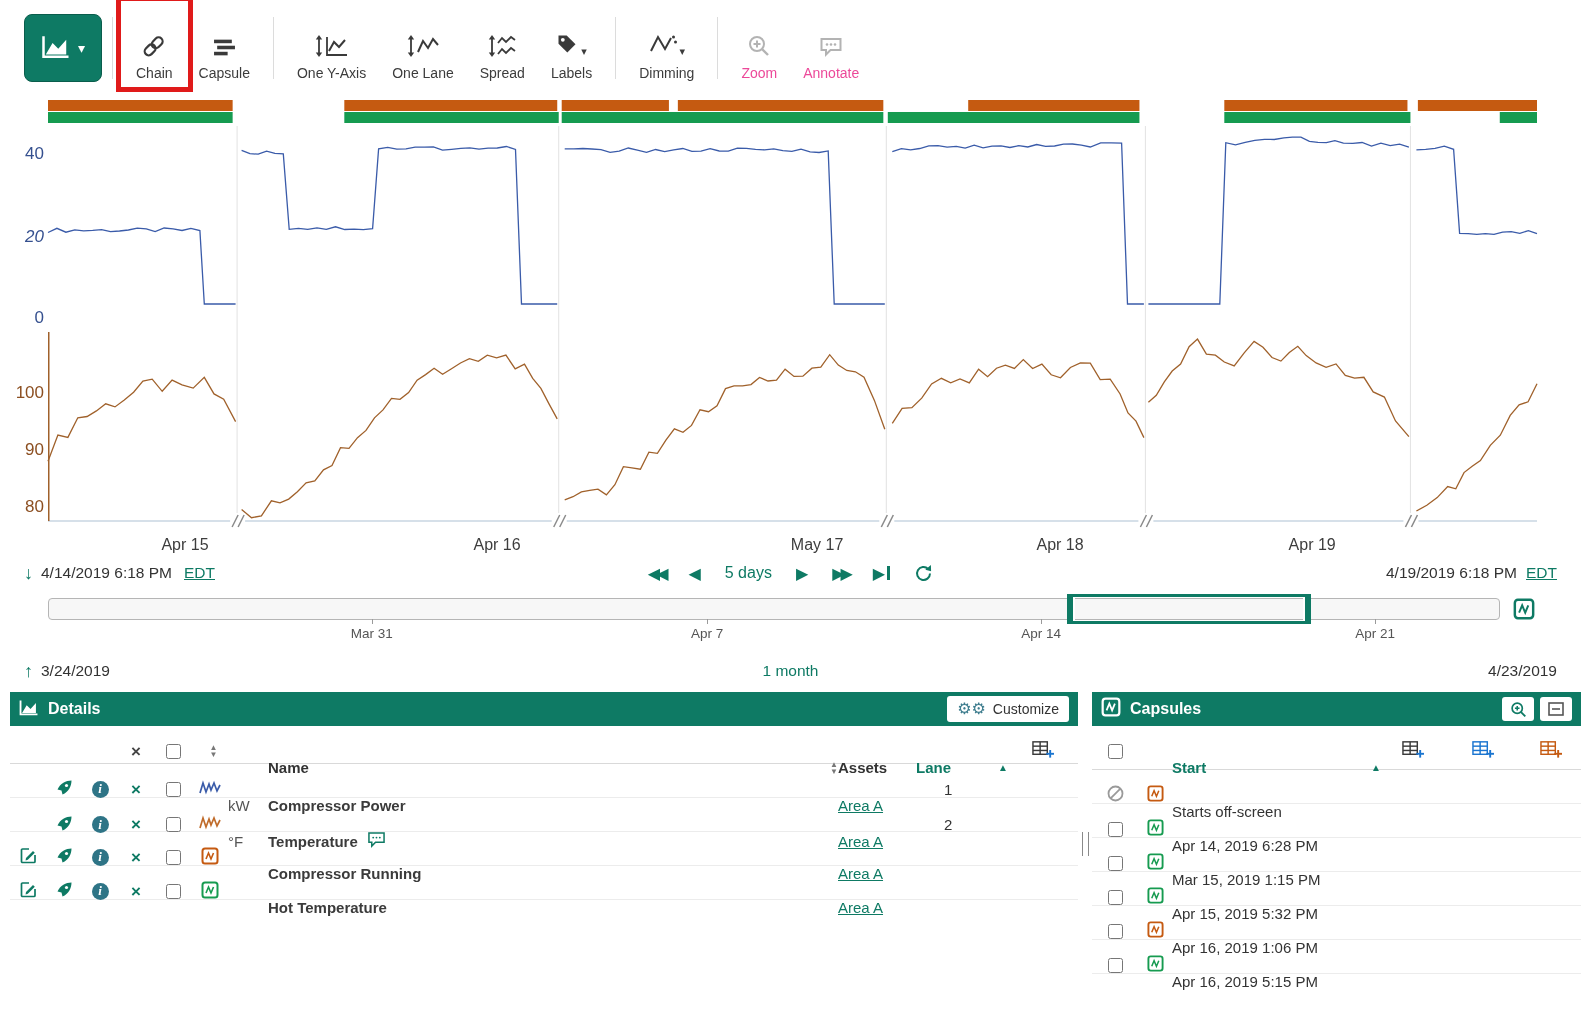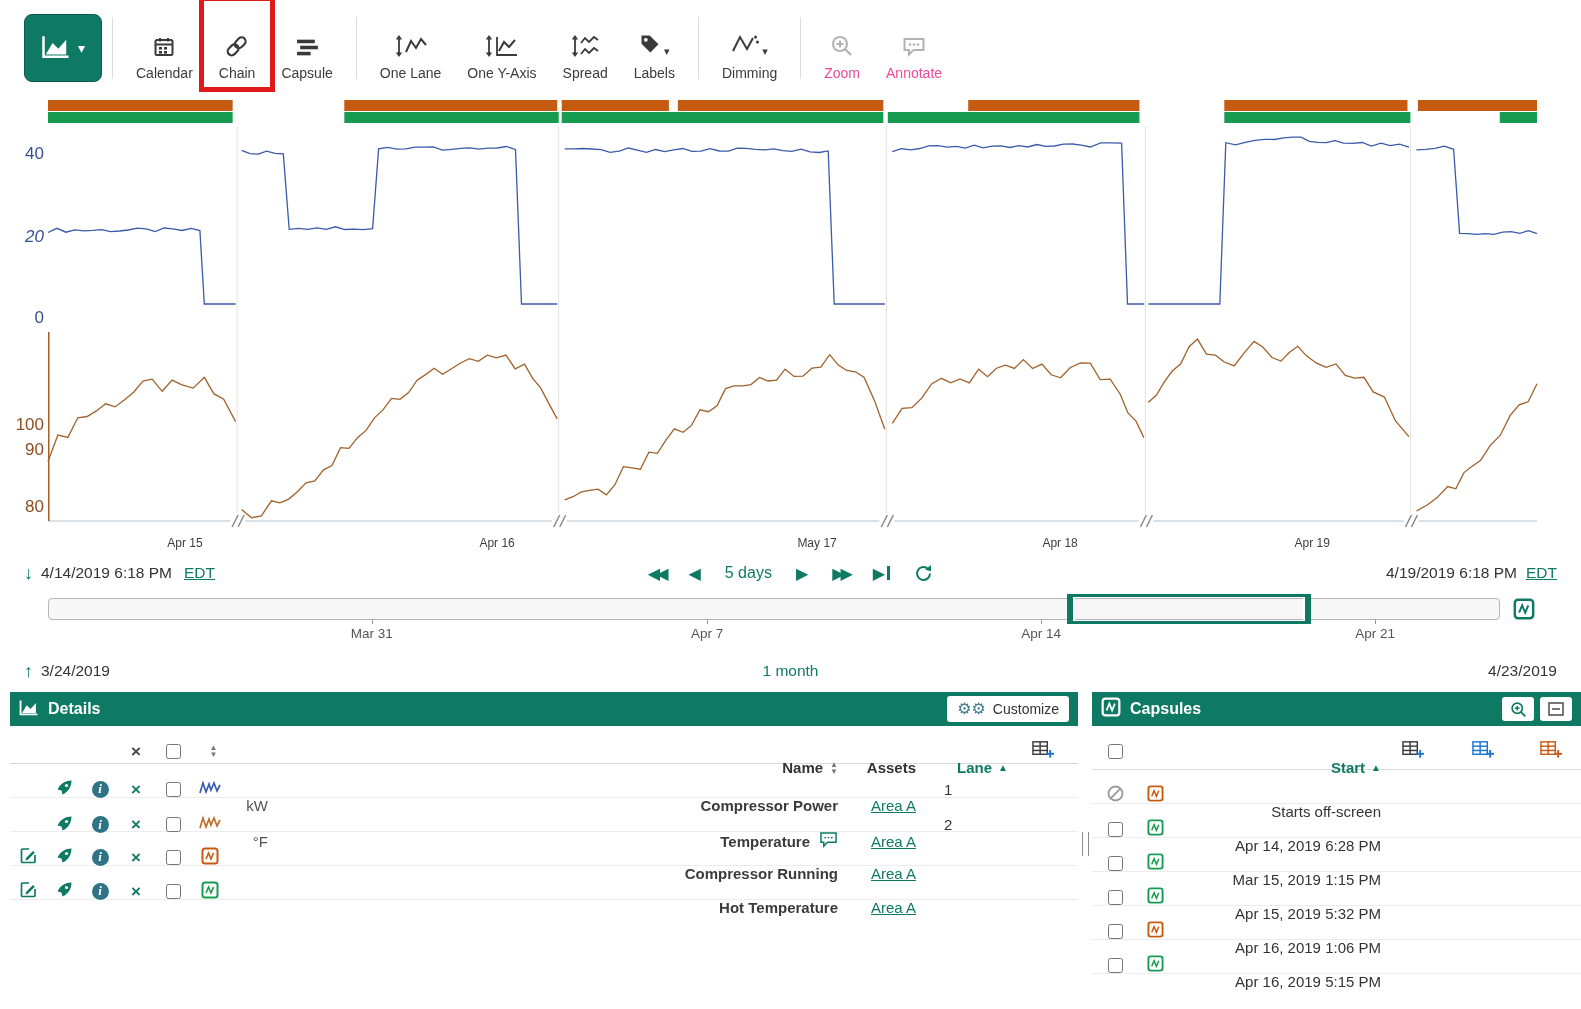--- a/index.html
+++ b/index.html
@@ -20,21 +20,21 @@
   .tb-item .caret { font-size:11px; color:#3c3c3c; align-self:flex-end; }
   .tb-item.disabled { color:#ec4899; cursor:default; }
   .chain-wrap { position:relative; }
   .chain-box { position:absolute; left:-7px; right:-7px; top:-13px; bottom:-5px; border:5px solid #E01A1A; pointer-events:none; }
   
   .chart-wrap { position:relative; height:460px; }
   .chart-wrap svg.main { position:absolute; left:0; top:0; }
   .ylab { position:absolute; left:6px; width:38px; text-align:right; font-size:17px; }
   .ylab.p { color:#35508F; }
   .ylab.t { color:#8C4F21; }
-  .xlab { position:absolute; top:440px; width:70px; text-align:center; font-size:12px; color:#3d3d3d; }
+  .xlab { position:absolute; top:440px; width:70px; text-align:center; font-size:16px; color:#3d3d3d; }
   
   .timebar { height:34px; display:grid; grid-template-columns:1fr auto 1fr; align-items:center; padding:0 24px; font-size:15.5px; }
   .timebar .left { display:flex; align-items:center; gap:8px; }
   .timebar .right { display:flex; align-items:center; gap:5px; justify-content:flex-end; }
   .arr { color:#0E7A64; font-size:18px; font-weight:bold; }
   .tz { color:#0E7A64; text-decoration:underline; cursor:pointer; margin-left:4px; }
   .ctrls { display:flex; align-items:center; gap:24px; }
   .ctrl { background:none; border:none; color:#0E7A64; font-size:16px; cursor:pointer; padding:0; display:flex; align-items:center; }
   .ctrl.dbl { letter-spacing:-4px; }
   .ctrl .endbar { display:inline-block; width:3px; height:14px; background:#0E7A64; margin-left:2px; }
@@ -65,21 +65,21 @@
   .customize-btn { margin-left:auto; background:#fff; border:none; border-radius:3px; height:26px;
     display:flex; align-items:center; gap:7px; padding:0 10px; font-size:14px; color:#333; cursor:pointer; }
   .gear { color:#3e7d8e; font-size:16px; line-height:1; }
   .icon-btn { background:#fff; border:none; border-radius:3px; width:32px; height:24px; display:flex; align-items:center; justify-content:center; cursor:pointer; }
   .head-right { margin-left:auto; display:flex; gap:6px; }
   
   .drow { display:grid; grid-template-columns:36px 36px 36px 36px 38px 36px 40px 1fr 78px 92px 70px;
     align-items:center; height:34px; border-bottom:1px solid #ececec; font-size:15px; }
   .drow.dhead { height:38px; font-weight:bold; border-bottom:1px solid #d9d9d9; }
   .cell { display:flex; align-items:center; justify-content:center; }
-  .cell.l { justify-content:flex-end;margin-top:33px; }
+  .cell.l { justify-content:space-between;margin-top:33px; }
   .dname { font-weight:bold; color:#3b3b3b; display:flex; align-items:center; gap:9px; }
   .unit { color:#555; }
   .alink { color:#0E7A64; text-decoration:underline; cursor:pointer; }
   .lanev { padding-left:28px; justify-content:flex-start; }
   .xg { color:#0E7A64; font-weight:bold; font-size:17px; line-height:1; cursor:pointer; }
   .xg.dark { color:#444; }
   .sortpair { display:inline-flex; flex-direction:column; font-size:8px; line-height:7px; color:#777; margin-left:7px; cursor:pointer; }
   .asc { color:#0E7A64; font-size:10px; margin-left:6px; }
   input[type=checkbox] { width:15px; height:15px; margin:0; cursor:pointer; }
   .info-ic { width:17px; height:17px; border-radius:50%; background:#2E7486; color:#fff;
@@ -101,35 +101,20 @@
     <span>
       <svg width="30" height="25" viewBox="0 0 26 22">
           <polyline points="2,2 2,20 24,20" fill="none" stroke="#fff" stroke-width="2.2"></polyline>
           <path d="M4 18 L10 8 L15 13 L22 5 L22 18 Z" fill="#fff"></path>
         </svg>
     </span>
     <span class="caret">▾</span>
   </button>
   <div class="tb-sep"></div>
 
-  <button class="tb-item">
-    <span class="tb-icon">
-      <svg width="22" height="22" viewBox="0 0 22 22">
-          <rect x="2.5" y="4" width="17" height="15" rx="1.5" fill="none" stroke="#3a3a3a" stroke-width="2"></rect>
-          <line x1="2.5" y1="8.5" x2="19.5" y2="8.5" stroke="#3a3a3a" stroke-width="2"></line>
-          <line x1="7" y1="2" x2="7" y2="5.5" stroke="#3a3a3a" stroke-width="2"></line>
-          <line x1="15" y1="2" x2="15" y2="5.5" stroke="#3a3a3a" stroke-width="2"></line>
-          <rect x="6" y="11" width="3" height="2.6" fill="#3a3a3a"></rect>
-          <rect x="11" y="11" width="3" height="2.6" fill="#3a3a3a"></rect>
-          <rect x="6" y="15" width="3" height="2.6" fill="#3a3a3a"></rect>
-          <rect x="11" y="15" width="3" height="2.6" fill="#3a3a3a"></rect>
-        </svg>
-    </span>
-    <span>Calendar</span>
-  </button>
 
   <span class="chain-wrap">
     <button class="tb-item">
       <span class="tb-icon">
         <svg width="26" height="24" viewBox="0 0 24 24">
             <g fill="none" stroke="#3a3a3a" stroke-width="2.2" transform="rotate(-45 12 12)">
               <rect x="0.5" y="8" width="12" height="8" rx="4"></rect>
               <rect x="10.5" y="8" width="12" height="8" rx="4"></rect>
             </g>
           </svg>
@@ -147,41 +132,41 @@
           <rect x="1" y="14.1" width="13" height="3.4" fill="#3a3a3a"></rect>
         </svg>
     </span>
     <span>Capsule</span>
   </button>
 
   <div class="tb-sep"></div>
 
   <button class="tb-item">
     <span class="tb-icon">
-      <svg width="34" height="24" viewBox="0 0 34 24">
-          <line x1="5" y1="4" x2="5" y2="20" stroke="#3a3a3a" stroke-width="1.8"></line>
-          <path d="M5 1 L8.2 5.5 H1.8 Z" fill="#3a3a3a"></path>
-          <path d="M5 23 L8.2 18.5 H1.8 Z" fill="#3a3a3a"></path>
-          <polyline points="12,18 17,7 22,14 27,5 32,11" fill="none" stroke="#3a3a3a" stroke-width="2"></polyline>
-        </svg>
-    </span>
-    <span>One Lane</span>
-  </button>
-
-  <button class="tb-item">
-    <span class="tb-icon">
       <svg width="35" height="24" viewBox="0 0 35 24">
           <line x1="5" y1="4" x2="5" y2="20" stroke="#3a3a3a" stroke-width="1.8"></line>
           <path d="M5 1 L8.2 5.5 H1.8 Z" fill="#3a3a3a"></path>
           <path d="M5 23 L8.2 18.5 H1.8 Z" fill="#3a3a3a"></path>
           <polyline points="13,3 13,21 33,21" fill="none" stroke="#3a3a3a" stroke-width="1.8"></polyline>
           <polyline points="15,17 20,8 25,13 31,6" fill="none" stroke="#3a3a3a" stroke-width="2"></polyline>
         </svg>
     </span>
     <span>One Y-Axis</span>
+  </button>
+
+  <button class="tb-item">
+    <span class="tb-icon">
+      <svg width="34" height="24" viewBox="0 0 34 24">
+          <line x1="5" y1="4" x2="5" y2="20" stroke="#3a3a3a" stroke-width="1.8"></line>
+          <path d="M5 1 L8.2 5.5 H1.8 Z" fill="#3a3a3a"></path>
+          <path d="M5 23 L8.2 18.5 H1.8 Z" fill="#3a3a3a"></path>
+          <polyline points="12,18 17,7 22,14 27,5 32,11" fill="none" stroke="#3a3a3a" stroke-width="2"></polyline>
+        </svg>
+    </span>
+    <span>One Lane</span>
   </button>
 
   <button class="tb-item">
     <span class="tb-icon">
       <svg width="30" height="24" viewBox="0 0 30 24">
           <line x1="5" y1="4" x2="5" y2="20" stroke="#3a3a3a" stroke-width="1.8"></line>
           <path d="M5 1 L8.2 5.5 H1.8 Z" fill="#3a3a3a"></path>
           <path d="M5 23 L8.2 18.5 H1.8 Z" fill="#3a3a3a"></path>
           <polyline points="11,9 15,4 19,8 24,3 28,6" fill="none" stroke="#3a3a3a" stroke-width="1.8"></polyline>
           <polyline points="11,20 15,15 19,19 24,14 28,17" fill="none" stroke="#3a3a3a" stroke-width="1.8"></polyline>
@@ -293,21 +278,21 @@
       <line x1="1140.393" y1="431" x2="1146.393" y2="419" stroke="#8a8a8a" stroke-width="1.5"></line>
       <line x1="1146.393" y1="431" x2="1152.393" y2="419" stroke="#8a8a8a" stroke-width="1.5"></line>
       <rect x="1403.435" y="417" width="15" height="16" fill="#fff"></rect>
       <line x1="1405.435" y1="431" x2="1411.435" y2="419" stroke="#8a8a8a" stroke-width="1.5"></line>
       <line x1="1411.435" y1="431" x2="1417.435" y2="419" stroke="#8a8a8a" stroke-width="1.5"></line>
     </svg>
   <div id="y-labels">
       <span class="ylab p" style="top: 48px;">40</span>
       <span class="ylab p" style="top: 131px; font-style: italic;">20</span>
       <span class="ylab p" style="top: 212px;">0</span>
-      <span class="ylab t" style="top: 287px; margin-top: 32px;">100</span>
+      <span class="ylab t" style="top: 287px;">100</span>
       <span class="ylab t" style="top: 344px;">90</span>
       <span class="ylab t" style="top: 401px;">80</span>
     </div>
   <div id="x-labels">
       <span class="xlab" style="left: 149.988px;">Apr 15</span>
       <span class="xlab" style="left: 462.082px;">Apr 16</span>
       <span class="xlab" style="left: 782.068px;">May 17</span>
       <span class="xlab" style="left: 1025.07px;">Apr 18</span>
       <span class="xlab" style="left: 1277.16px;">Apr 19</span>
     </div>

